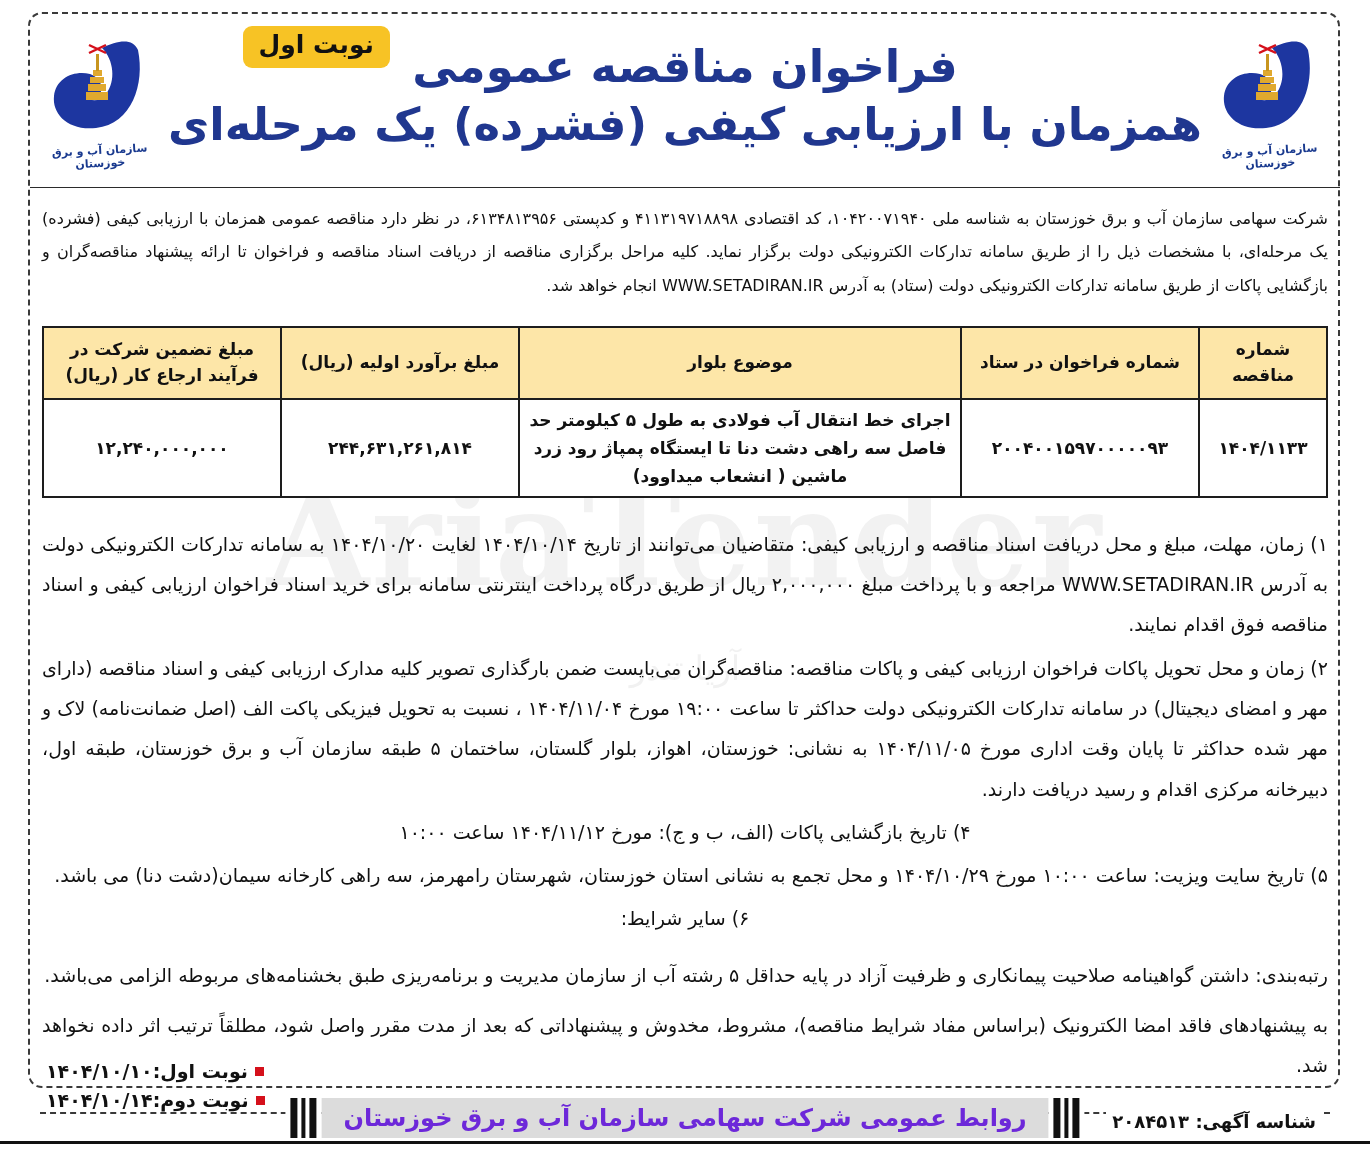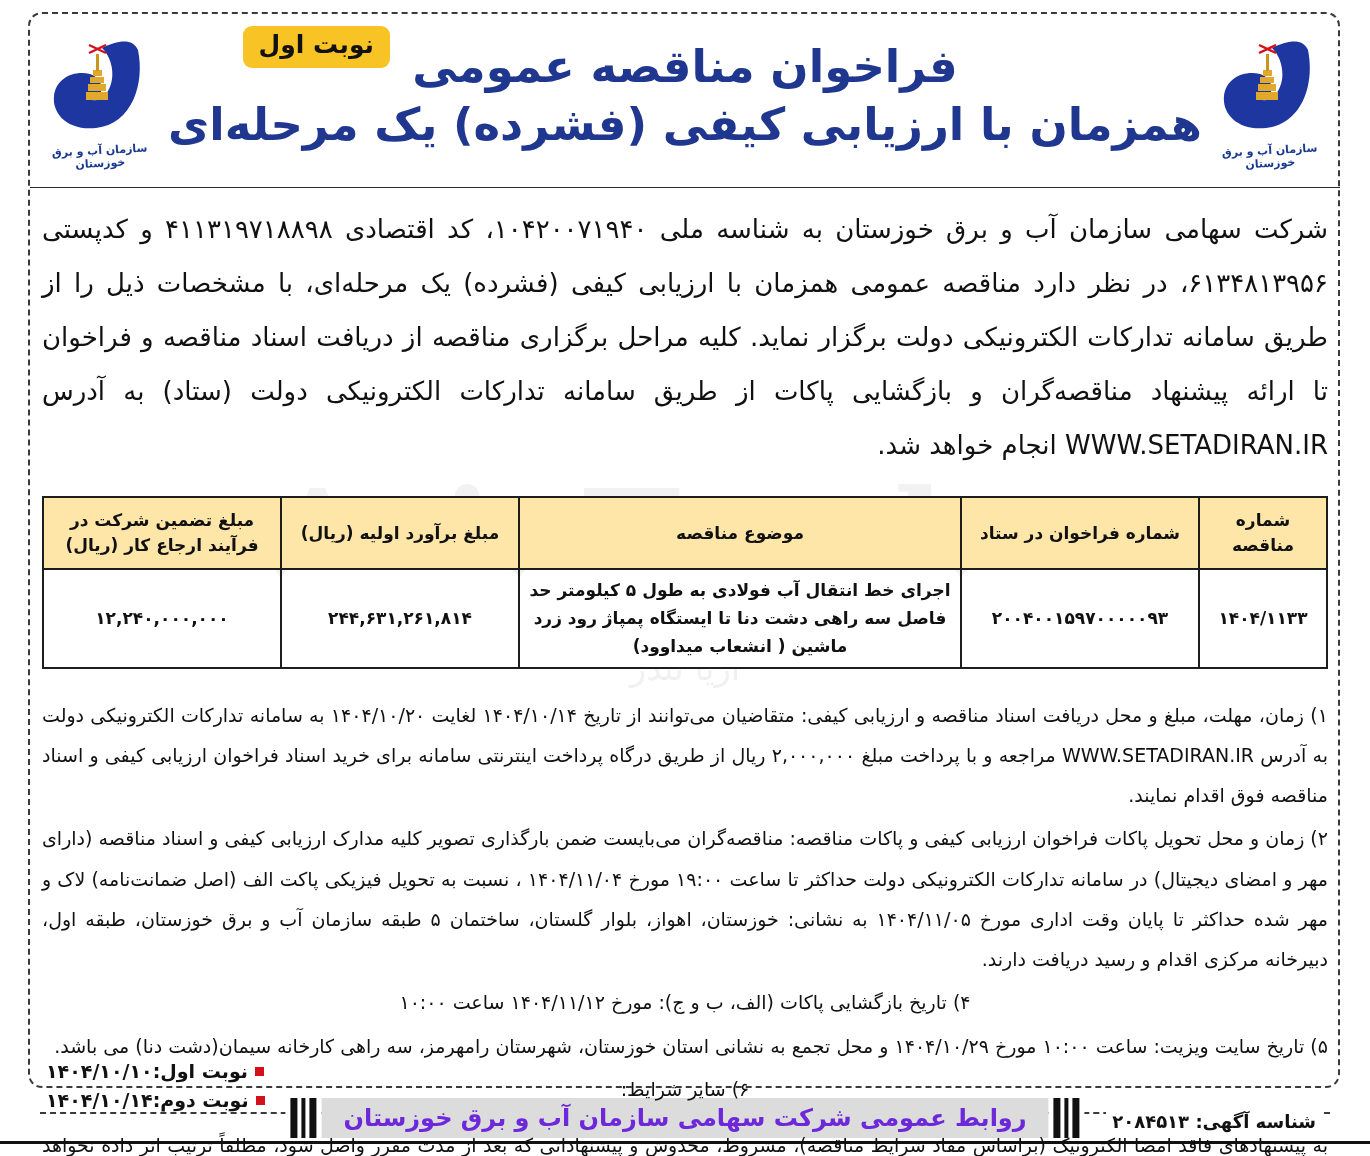--- a/index.html
+++ b/index.html
@@ -117,21 +117,21 @@
 
   .hr-thin {
     border: 0;
     border-top: 1.5px solid #2b2b2b;
     margin: 12px 30px 0 30px;
   }
 
   
   .intro {
     margin: 14px 42px 0 42px;
-    font-size: 26px;
+    font-size: 16px;
     line-height: 2.08;
     text-align: justify;
     color: #111;
   }
 
   
   .table-wrap {
     margin: 24px 42px 0 42px;
   }
   table.tender {
@@ -323,21 +323,21 @@
     <hr class="hr-thin">
 
     <div class="intro">شرکت سهامی سازمان آب و برق خوزستان به شناسه ملی ۱۰۴۲۰۰۷۱۹۴۰، کد اقتصادی ۴۱۱۳۱۹۷۱۸۸۹۸ و کدپستی ۶۱۳۴۸۱۳۹۵۶، در نظر دارد مناقصه عمومی همزمان با ارزیابی کیفی (فشرده) یک مرحله‌ای، با مشخصات ذیل را از طریق سامانه تدارکات الکترونیکی دولت برگزار نماید. کلیه مراحل برگزاری مناقصه از دریافت اسناد مناقصه و فراخوان تا ارائه پیشنهاد مناقصه‌گران و بازگشایی پاکات از طریق سامانه تدارکات الکترونیکی دولت (ستاد) به آدرس WWW.SETADIRAN.IR انجام خواهد شد.</div>
 
     <div class="table-wrap">
       <table class="tender">
         <thead>
           <tr>
             <th class="col-num">شماره مناقصه</th>
             <th class="col-callno">شماره فراخوان در ستاد</th>
-            <th class="col-subject">موضوع مناقصه</th>
+            <th class="col-subject">موضوع بلوار</th>
             <th class="col-estimate">مبلغ برآورد اولیه (ریال)</th>
             <th class="col-guarantee">مبلغ تضمین شرکت در فرآیند ارجاع کار (ریال)</th>
           </tr>
         </thead>
         <tbody>
           <tr>
             <td>۱۴۰۴/۱۱۳۳</td>
             <td>۲۰۰۴۰۰۱۵۹۷۰۰۰۰۰۹۳</td>
             <td class="subject">اجرای خط انتقال آب فولادی به طول ۵ کیلومتر حد فاصل سه راهی دشت دنا تا ایستگاه پمپاژ رود زرد ماشین ( انشعاب میداوود)</td>
             <td>۲۴۴,۶۳۱,۲۶۱,۸۱۴</td>
@@ -364,20 +364,21 @@
         <span>۵)</span>
         <span>تاریخ سایت ویزیت: ساعت ۱۰:۰۰ مورخ ۱۴۰۴/۱۰/۲۹ و محل تجمع به نشانی استان خوزستان، شهرستان رامهرمز، سه راهی کارخانه سیمان(دشت دنا) می باشد.</span>
       </div>
       <div class="item" style="text-align:center">
         <span>۶)</span>
         <span>سایر شرایط:</span>
       </div>
     </div>
 
     <div class="conditions">
+      <p>رتبه‌بندی: داشتن گواهینامه صلاحیت پیمانکاری و ظرفیت آزاد در پایه حداقل ۵ رشته آب از سازمان مدیریت و برنامه‌ریزی طبق بخشنامه‌های مربوطه الزامی می‌باشد.</p>
       <p>به پیشنهادهای فاقد امضا الکترونیک (براساس مفاد شرایط مناقصه)، مشروط، مخدوش و پیشنهاداتی که بعد از مدت مقرر واصل شود، مطلقاً ترتیب اثر داده نخواهد شد.</p>
 
     </div>
 
   </div>
 
   <div class="footer">
 
     <div class="dash-rule"></div>
 

